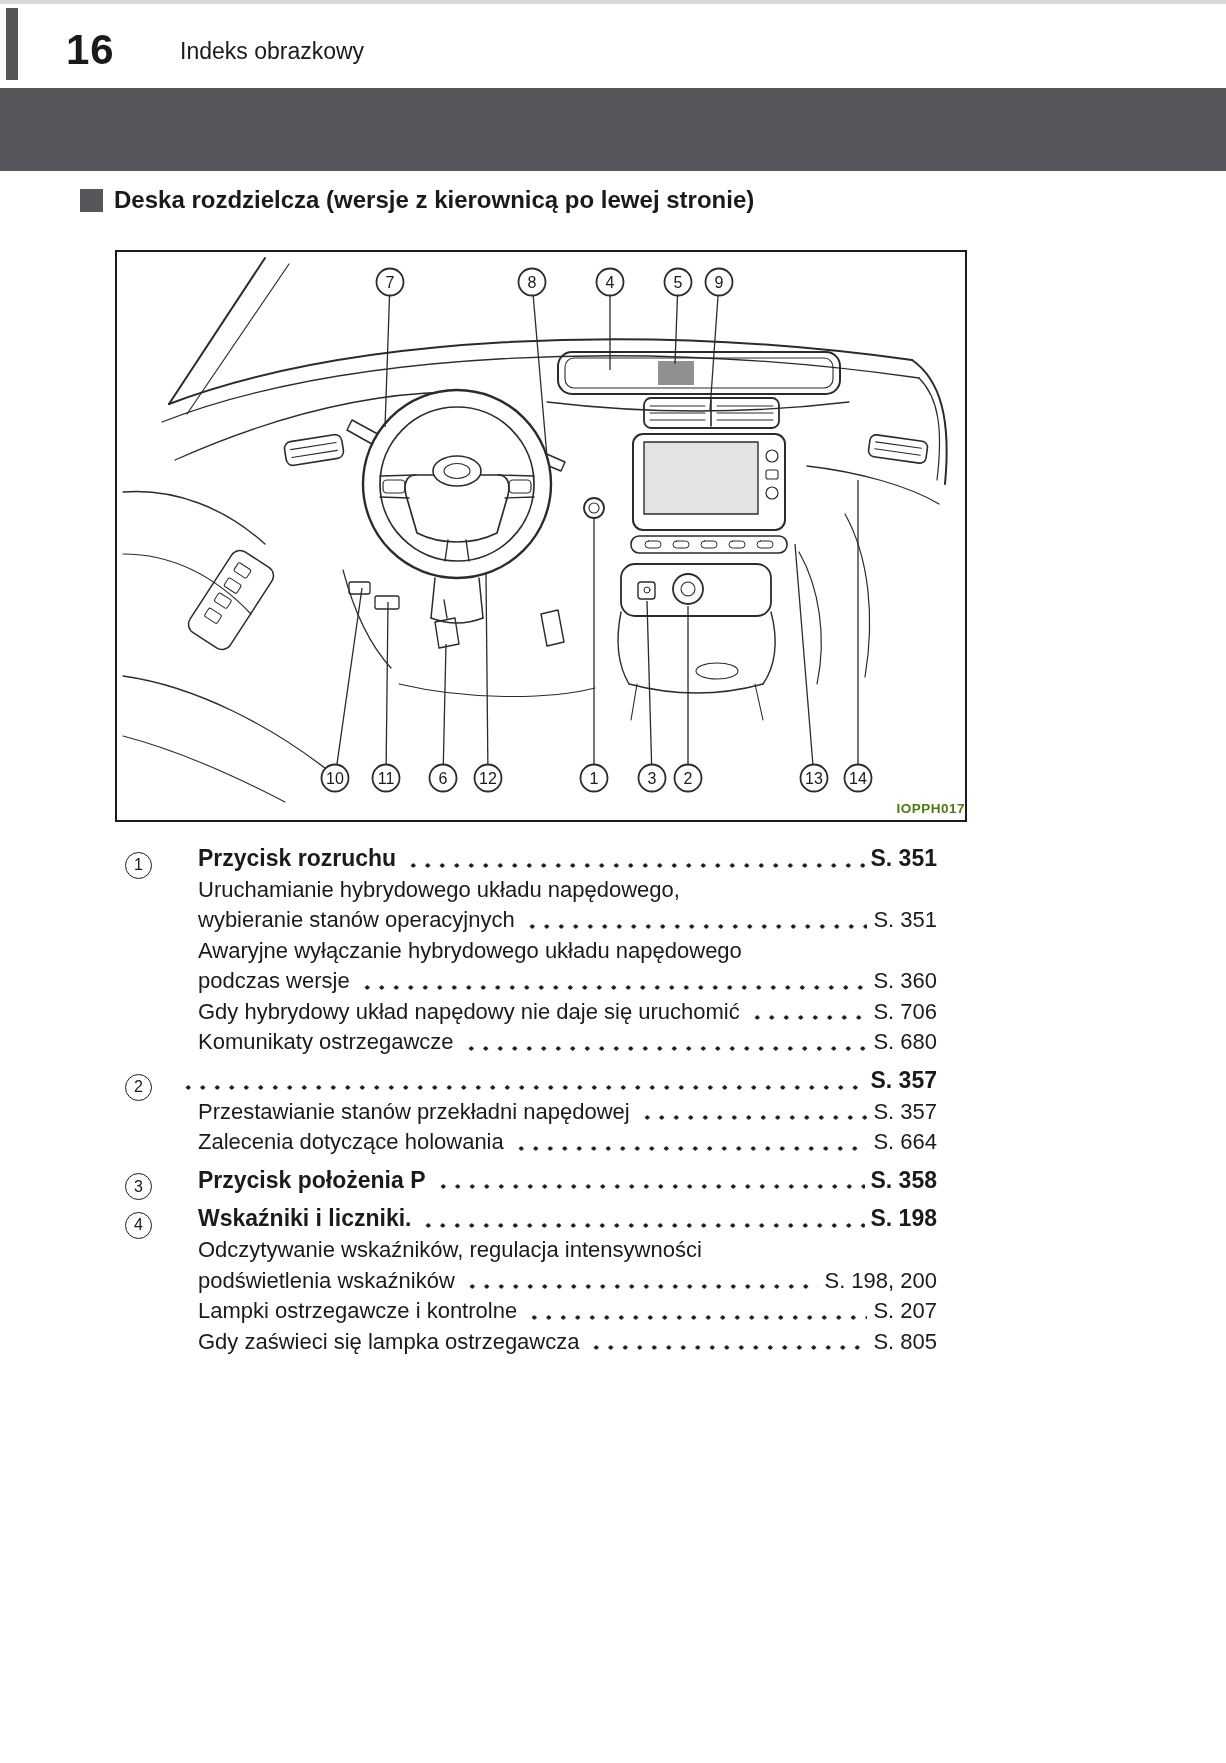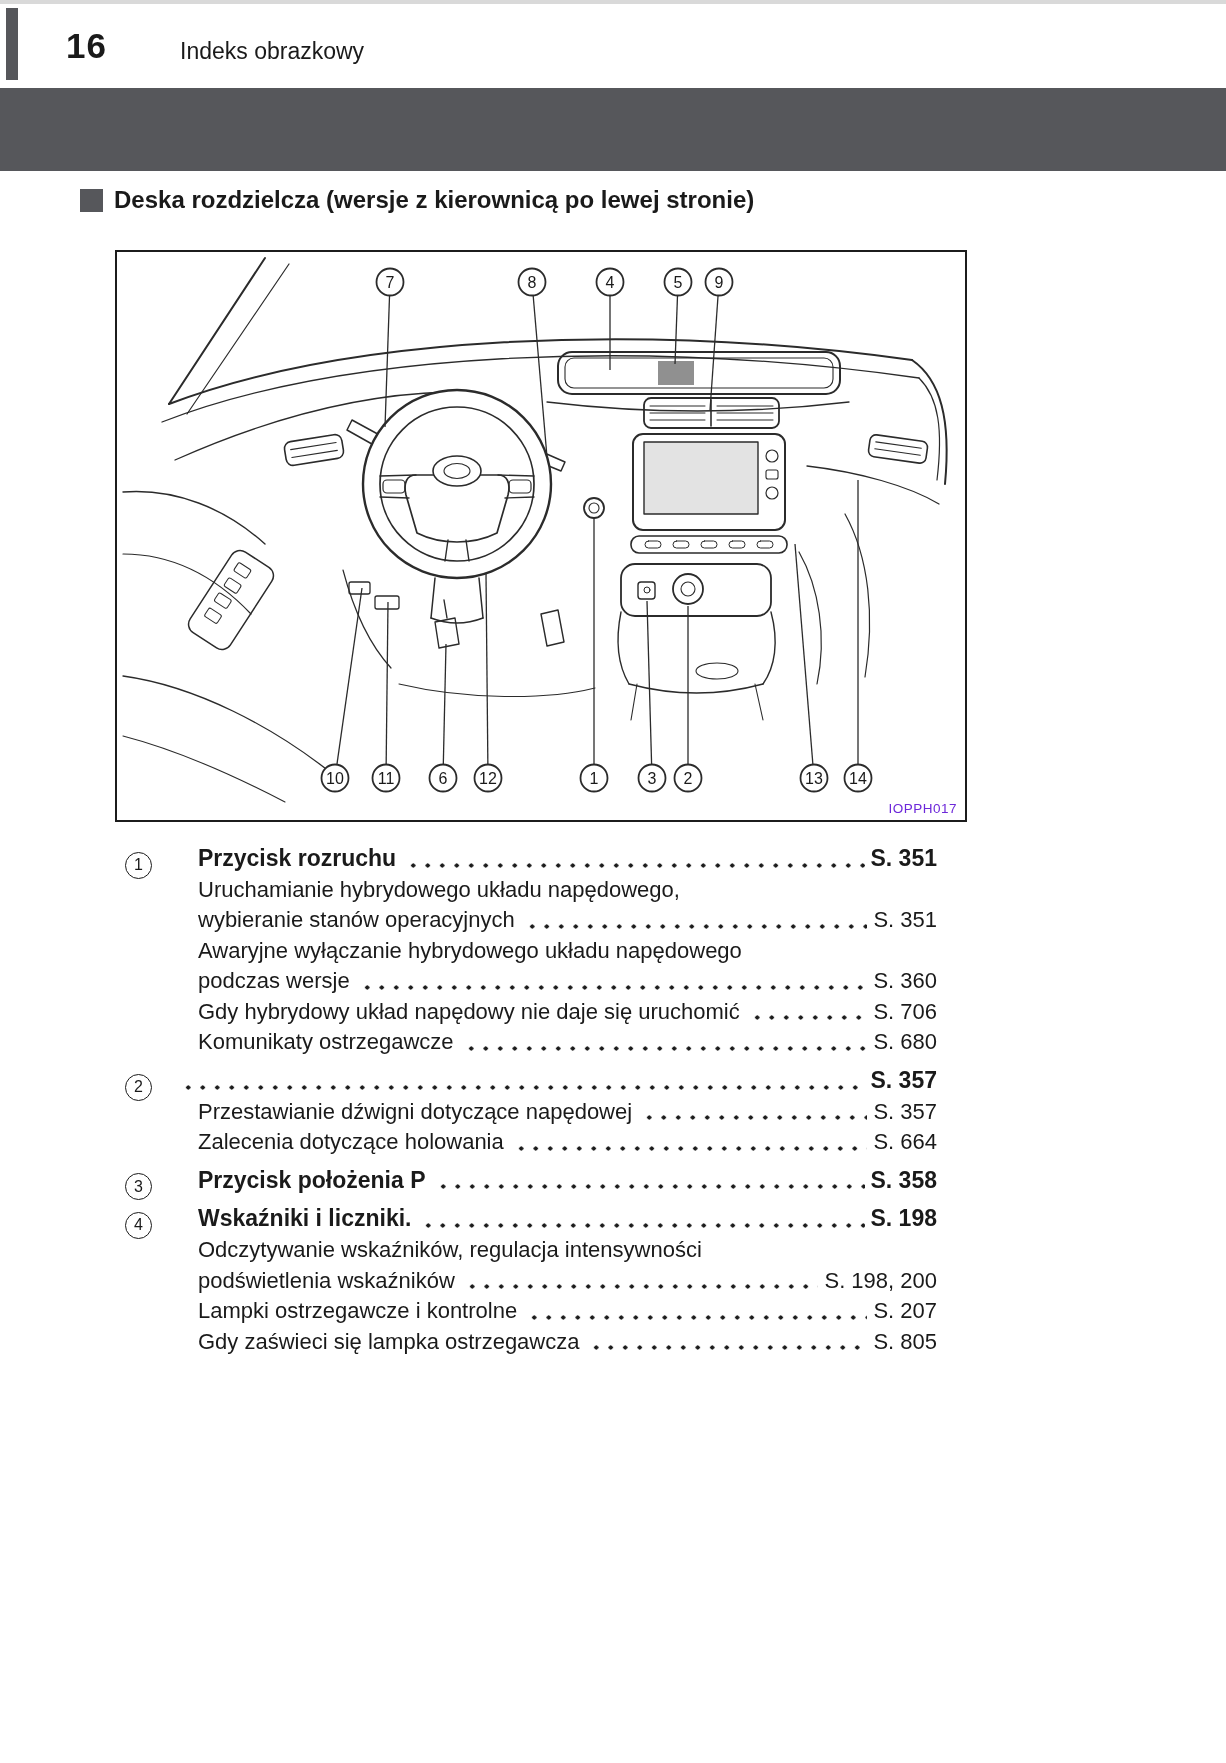--- a/index.html
+++ b/index.html
@@ -7,37 +7,37 @@
     position: relative;
     width: 1226px;
     height: 1763px;
     background: #ffffff;
     font-family: "Liberation Sans", sans-serif;
     color: #1a1a1a;
     overflow: hidden;
   }
   .top-edge { position: absolute; left: 0; top: 0; width: 100%; height: 4px; background: #d9d9d9; }
   .header-left-bar { position: absolute; left: 6px; top: 8px; width: 12px; height: 72px; background: #56575b; }
-  .page-num { position: absolute; left: 66px; top: 26px; font-size: 35px; font-weight: 700; letter-spacing: 1px; }
+  .page-num { position: absolute; left: 66px; top: 26px; font-size: 42px; font-weight: 700; letter-spacing: 1px; }
   .header-title { position: absolute; left: 180px; top: 38px; font-size: 23px; text-align: center; }
   .header-band { position: absolute; left: 0; top: 88px; width: 100%; height: 83px; background: #56575b; }
 
   .section-heading { position: absolute; left: 80px; top: 186px; display: flex; align-items: center; gap: 11px; }
   .bullet { width: 23px; height: 23px; background: #56575b; flex: none; }
   .section-title { font-size: 24px; font-weight: 700; white-space: nowrap; }
 
   .figure-frame {
     position: absolute; left: 115px; top: 250px;
     width: 852px; height: 572px;
     border: 2px solid #1c1c1c; box-sizing: border-box;
     background: #ffffff;
   }
   .figure-code {
-    position: absolute; right: 8px; bottom: 4px;
-    font-size: 13.5px; font-weight: 400; letter-spacing: 0.5px; color: #6d28d9;
+    position: absolute; right: 0; bottom: 4px;
+    font-size: 13.5px; font-weight: 700; letter-spacing: 0.5px; color: #4d7c0f;
   }
   .figure-frame svg { display: block; }
 
   .index { position: absolute; left: 125px; top: 843px; width: 812px; }
   .idx-item { margin-bottom: 7px; }
   .idx-row { display: flex; align-items: baseline; font-size: 22px; line-height: 30.5px; }
   .idx-row.bold { font-weight: 700; font-size: 23px; }
   .idx-num { flex: 0 0 46px; display: flex; }
   .num-circle {
     width: 27px; height: 27px; box-sizing: border-box;
@@ -305,21 +305,21 @@
       <div class="idx-item">
         <div class="idx-row bold">
           <span class="idx-num">
             <span class="num-circle">2</span>
           </span>
           <span class="idx-leader"></span>
           <span class="idx-page">S. 357</span>
         </div>
         <div class="idx-row">
           <span class="idx-num"></span>
-          <span class="idx-text">Przestawianie dźwigni dotyczące napędowej</span>
+          <span class="idx-text">Przestawianie stanów przekładni napędowej</span>
           <span class="idx-leader"></span>
           <span class="idx-page">S. 357</span>
         </div>
         <div class="idx-row">
           <span class="idx-num"></span>
           <span class="idx-text">Zalecenia dotyczące holowania</span>
           <span class="idx-leader"></span>
           <span class="idx-page">S. 664</span>
         </div>
       </div>

